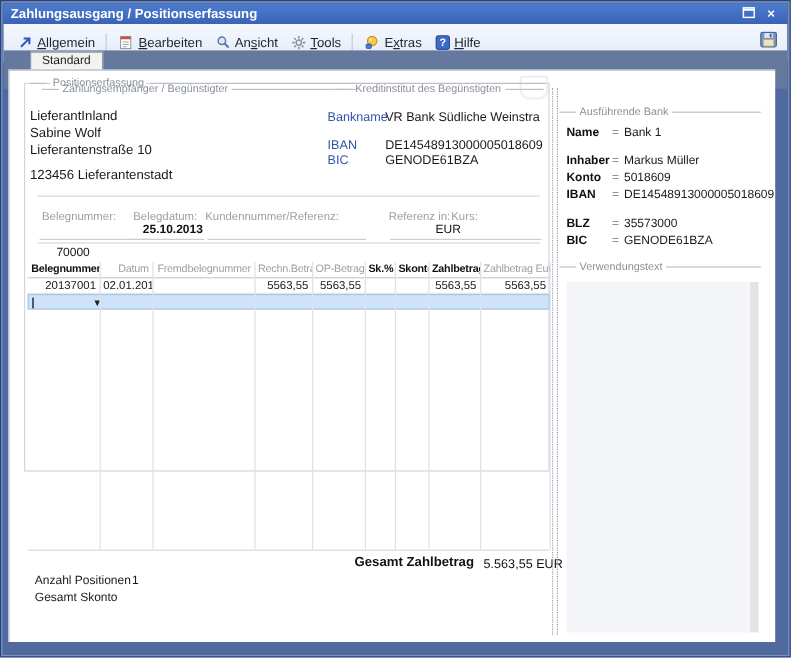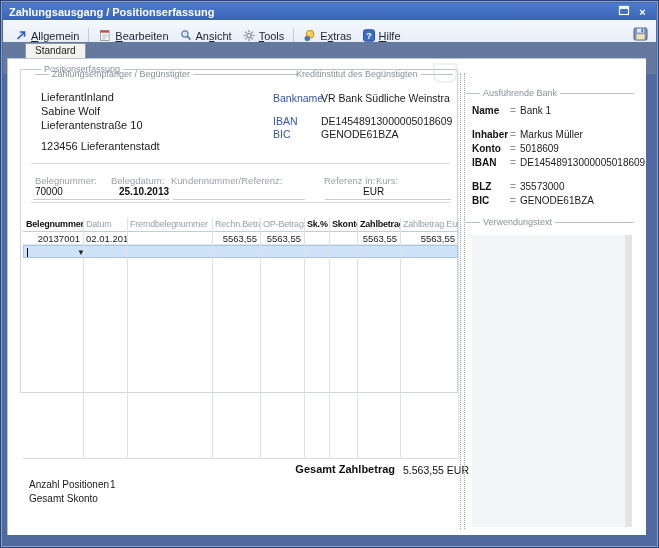--- a/index.html
+++ b/index.html
@@ -42,21 +42,21 @@
   .grpline::after{content:"";flex:1;border-top:1px solid #bcc0c7;margin-left:3px;}
 
   .groupbox{position:absolute;left:12px;top:10px;width:438px;height:324px;
             border:1px solid #d2d5db;border-top:1px solid #d2d5db;}
   .gb-legend{top:-6px;left:4px;right:auto;width:430px;background:transparent;}
   .gb-legend span{background:#fff;padding:0 2px;}
 
   
   .sub-payee{left:14px;top:-1px;width:262px;}
   .sub-kredit{left:258px;top:-1px;width:174px;}
-  .addr{position:absolute;left:20px;top:20px;font-size:11px;color:#1a1a1a;line-height:14px;}
+  .addr{position:absolute;left:4px;top:20px;font-size:11px;color:#1a1a1a;line-height:14px;}
   .addr .city{margin-top:7px;}
   .kv-blue{position:absolute;font-size:10.5px;}
   .kv-blue .k{color:#3356a8;}
   .kv-blue .v{color:#1a1a1a;position:absolute;left:48px;white-space:nowrap;}
 
   .hline{position:absolute;height:1px;background:#d7dade;}
 
   .hf{position:absolute;font-size:9.5px;}
   .hf .lbl{color:#9aa0a8;white-space:nowrap;}
   .hf .val{position:absolute;top:11px;color:#111;font-size:10px;white-space:nowrap;}
@@ -65,21 +65,21 @@
   
   .ptable{position:absolute;left:2px;top:148px;width:435px;height:240px;font-size:9.5px;}
   .t-row{position:absolute;left:0;width:435px;}
   .t-head{top:0;height:14px;border-bottom:1px solid #c6ccd5;font-size:9px;letter-spacing:-0.2px;}
   .t-r1{top:14px;height:13px;border-bottom:1px solid #e2e6ec;}
   .t-edit{top:27px;height:13px;background:#cfe3f8;border:1px solid #a9c6e6;}
   .t-cell{position:absolute;top:0;height:100%;padding:1px 3px 0;white-space:nowrap;overflow:hidden;color:#1a1a1a;}
   .t-head .t-cell{color:#9aa0a8;}
   .t-head .t-cell.b{color:#111;font-weight:bold;}
   .a-r{text-align:right;}
-  .a-l{text-align:left;}
+  .a-l{text-align:right;}
   .gridline{position:absolute;top:0;width:1px;height:240px;background:#dde1e8;}
   .t-bottom{position:absolute;left:0;top:240px;width:435px;height:1px;background:#d7dade;}
   .caret{position:absolute;left:3px;top:2px;width:1px;height:9px;background:#000;}
   .drop-arrow{position:absolute;left:53px;top:1px;font-size:8px;color:#222;line-height:11px;}
 
   
   .total-label{position:absolute;left:240px;top:393px;width:134px;text-align:right;
                font-size:11px;font-weight:bold;color:#111;white-space:nowrap;}
   .total-value{position:absolute;left:382px;top:394px;font-size:10.5px;color:#111;white-space:nowrap;}
   .sum-row{position:absolute;left:8px;font-size:10px;color:#1a1a1a;white-space:nowrap;}
@@ -230,21 +230,21 @@
       </div>
       <div class="kv-blue" style="left:252px;top:58px;">
         <span class="k">BIC</span>
         <span class="v">GENODE61BZA</span>
       </div>
 
       <div class="hline" style="left:10px;top:93px;width:419px;"></div>
 
       <div class="hf" style="left:14px;top:105px;">
         <div class="lbl">Belegnummer:</div>
-        <div class="val" style="left:0;">70000</div>
+        <div class="val" style="left:12px;margin-top:19px;">70000</div>
         <div class="line" style="left:-2px;top:24px;width:92px;"></div>
       </div>
       <div class="hf" style="left:90px;top:105px;">
         <div class="lbl">Belegdatum:</div>
         <div class="val" style="left:8px;font-weight:bold;">25.10.2013</div>
         <div class="line" style="left:-2px;top:24px;width:61px;"></div>
       </div>
       <div class="hf" style="left:150px;top:105px;">
         <div class="lbl">Kundennummer/Referenz:</div>
         <div class="val" style="left:2px;"></div>

